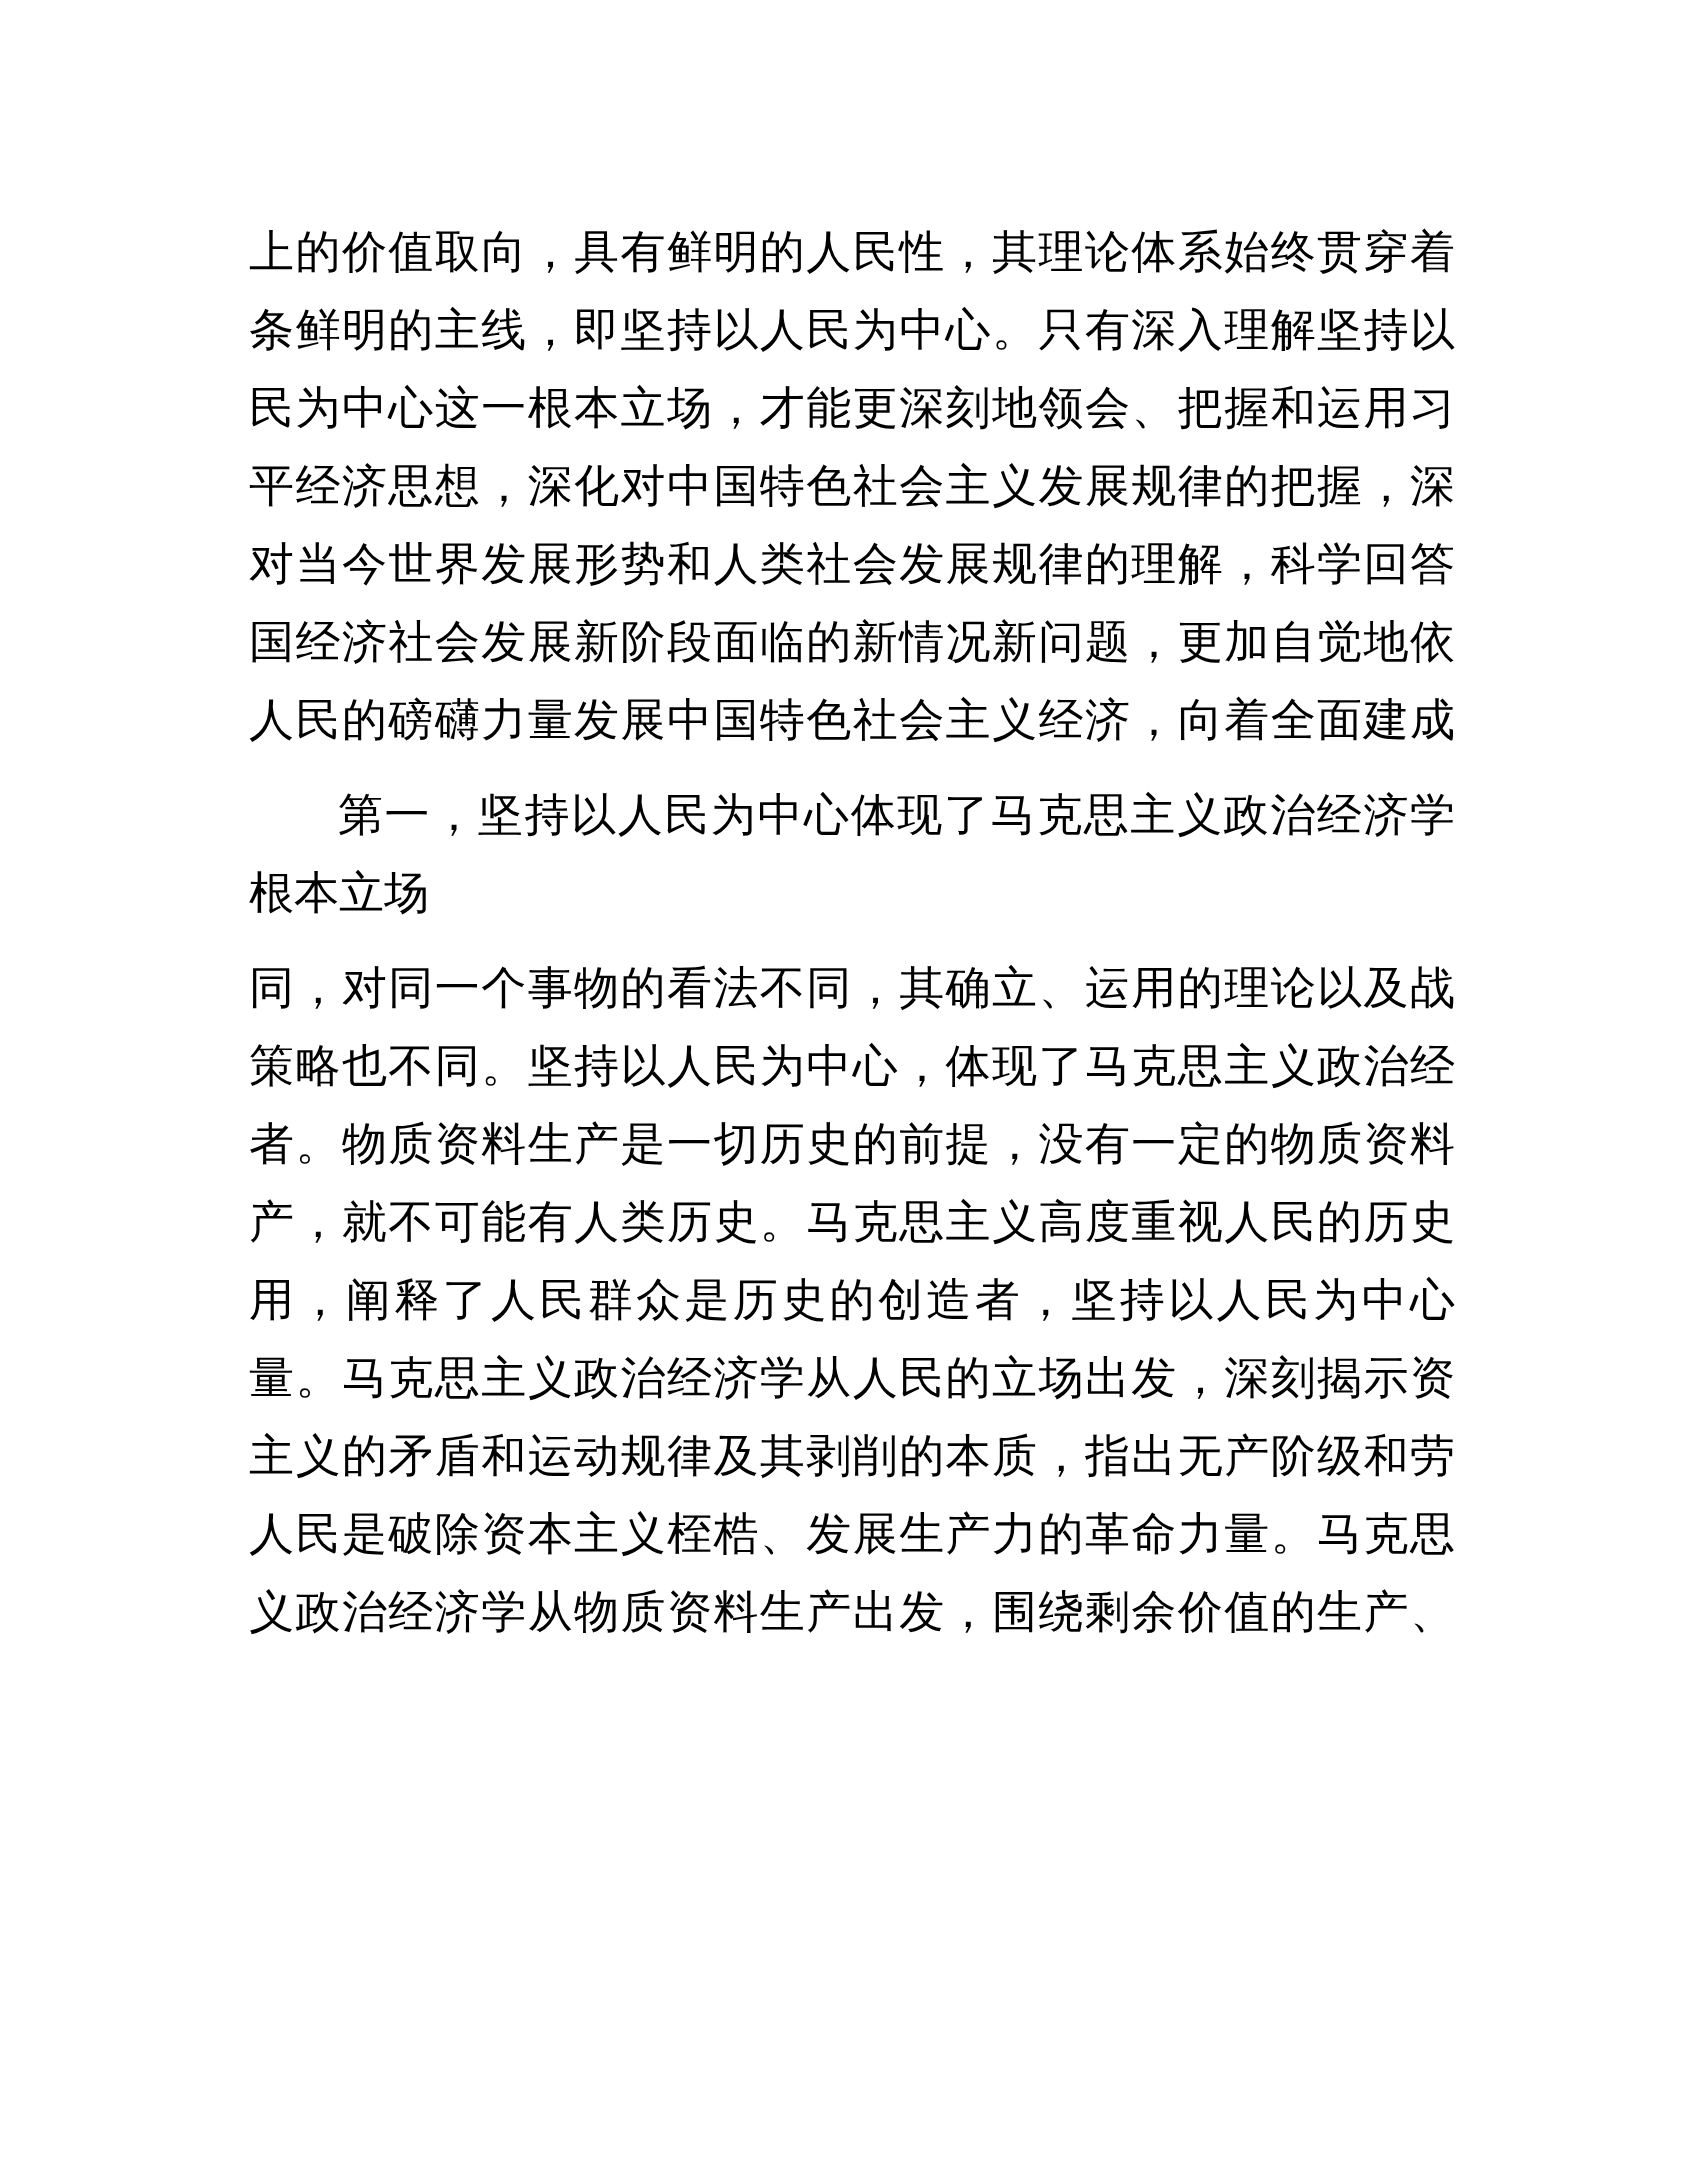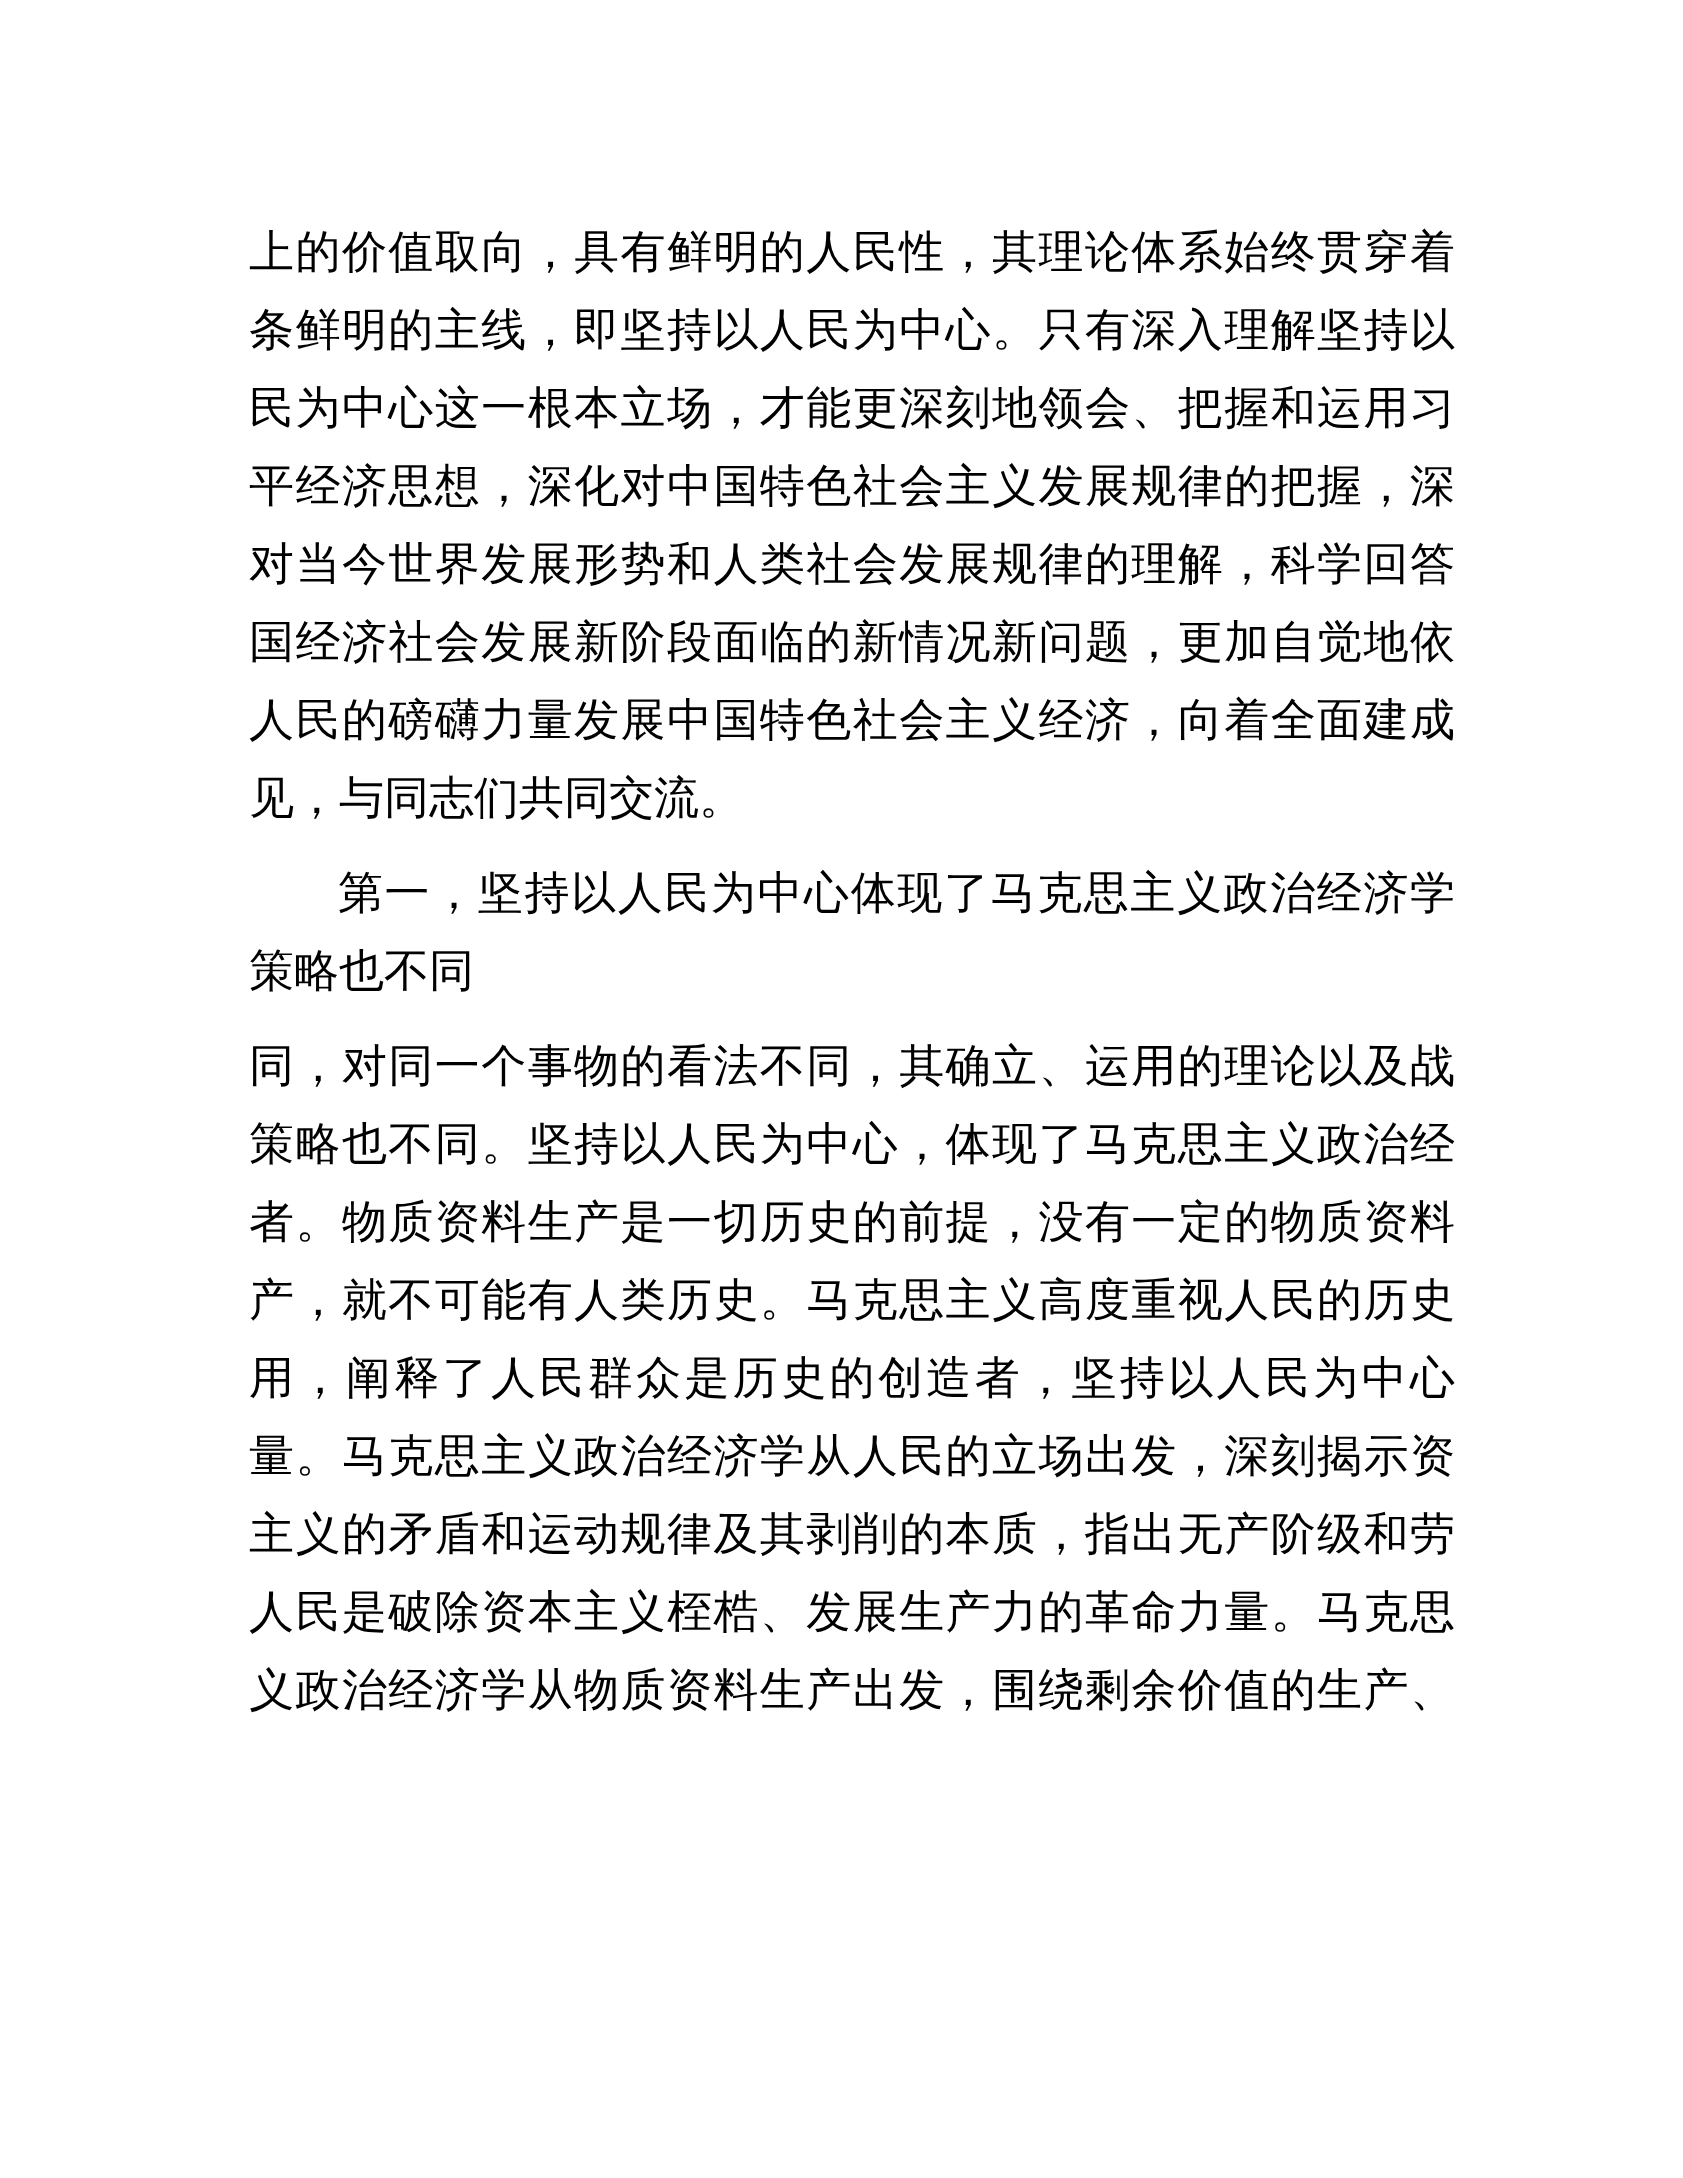--- a/index.html
+++ b/index.html
@@ -47,25 +47,24 @@
 <div class="page" style="background: rgb(255, 255, 255);">
   <div class="text-block" style="color: rgb(0, 0, 0);">
       <div class="paragraph">
         <div class="line">上的价值取向，具有鲜明的人民性，其理论体系始终贯穿着一</div>
         <div class="line">条鲜明的主线，即坚持以人民为中心。只有深入理解坚持以人</div>
         <div class="line">民为中心这一根本立场，才能更深刻地领会、把握和运用习近</div>
         <div class="line">平经济思想，深化对中国特色社会主义发展规律的把握，深化</div>
         <div class="line">对当今世界发展形势和人类社会发展规律的理解，科学回答我</div>
         <div class="line">国经济社会发展新阶段面临的新情况新问题，更加自觉地依靠</div>
         <div class="line">人民的磅礴力量发展中国特色社会主义经济，向着全面建成社</div>
-        <div class="line no-justify">见，与同志们共同交流。</div>
       </div>
       <div class="paragraph">
         <div class="line indent">第一，坚持以人民为中心体现了马克思主义政治经济学的</div>
-        <div class="line no-justify">策略也不同</div>
+        <div class="line no-justify">根本立场</div>
       </div>
       <div class="paragraph">
         <div class="line">同，对同一个事物的看法不同，其确立、运用的理论以及战略</div>
         <div class="line">策略也不同。坚持以人民为中心，体现了马克思主义政治经济</div>
         <div class="line">者。物质资料生产是一切历史的前提，没有一定的物质资料生</div>
         <div class="line">产，就不可能有人类历史。马克思主义高度重视人民的历史作</div>
         <div class="line">用，阐释了人民群众是历史的创造者，坚持以人民为中心</div>
         <div class="line">量。马克思主义政治经济学从人民的立场出发，深刻揭示资本</div>
         <div class="line">主义的矛盾和运动规律及其剥削的本质，指出无产阶级和劳动</div>
         <div class="line">人民是破除资本主义桎梏、发展生产力的革命力量。马克思主</div>

